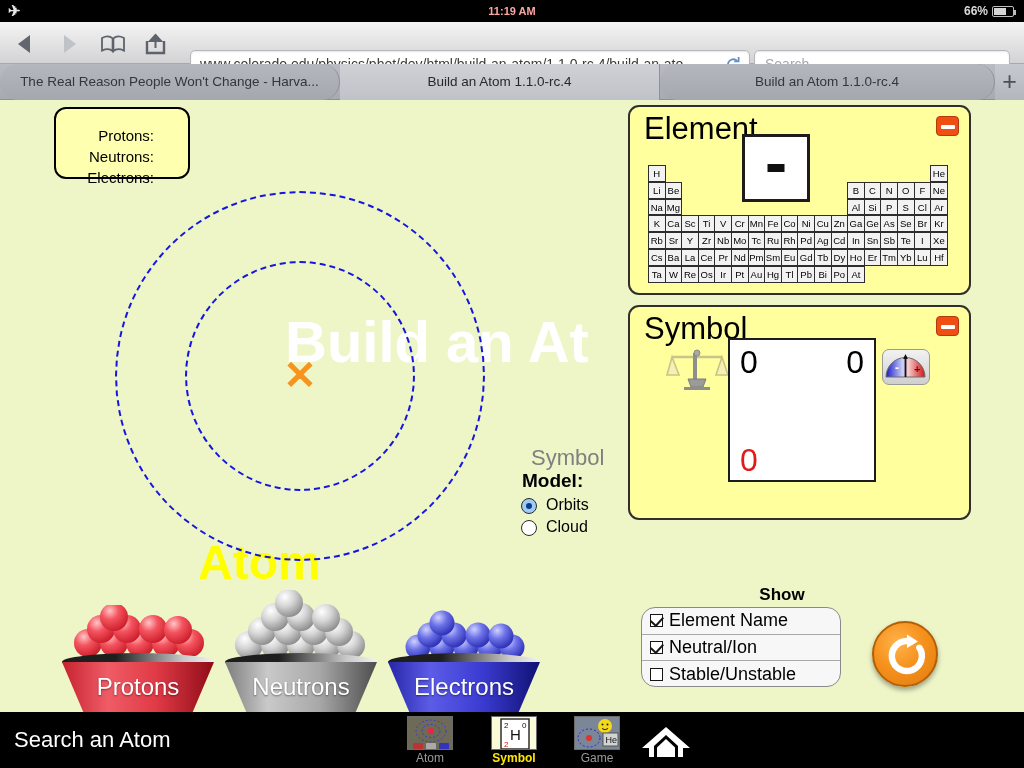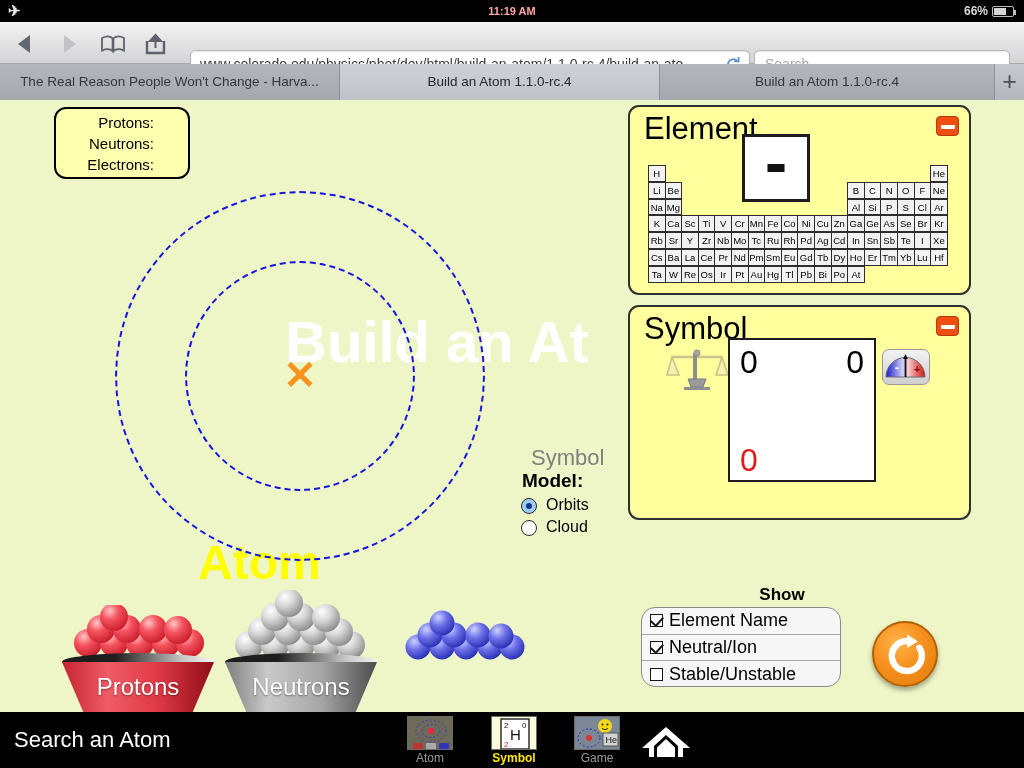--- a/index.html
+++ b/index.html
@@ -59,21 +59,21 @@
     position:absolute; left:0; top:64px; width:1024px; height:36px;
     background:linear-gradient(#b9bcc2,#a7aab1);
     border-bottom:1px solid #8e9199;
   }
   .tab{
     position:absolute; top:0; height:36px;
     font-size:13.5px; color:#33363b; text-align:center;
     line-height:36px; white-space:nowrap; overflow:hidden;
     border-right:1px solid #8e9199;
   }
-  .tab.inactive{ background:linear-gradient(#b4b7bd,#a4a7ae); }
+  .tab.inactive{ background:linear-gradient(#b4b7bd,#a4a7ae);border-radius:18px; }
   .tab.active{ background:linear-gradient(#cfd1d6,#bfc2c8); color:#25282d; }
   .tab1{ left:0px; width:340px; }
   .tab2{ left:340px; width:320px; }
   .tab3{ left:660px; width:335px; }
   .tab-close{
     position:absolute; left:672px; top:0; width:20px; height:36px;
     line-height:36px; text-align:center; font-size:14px; color:#7f838b;
   }
   .newtab{
     position:absolute; left:995px; top:0; width:29px; height:36px;
@@ -111,21 +111,21 @@
 
   
   .pne-box{
     position:absolute; left:54px; top:7px; width:136px; height:72px;
     background:#ffffb0; border:2px solid #000; border-radius:12px;
   }
   .pne-box .row{
     text-align:right; font-size:15px; color:#000;
     padding-right:34px; line-height:21px;
   }
-  .pne-box .row:first-child{ padding-top:3px; }
+  .pne-box .row:first-child{ padding-top:16px; }
 
   
   .float-symbol{
     position:absolute; left:531px; top:345px;
     font-size:22px; color:#7f7f7f;
   }
 
   
   .model-group{ position:absolute; left:512px; top:370px; }
   .model-title{ font-size:19px; font-weight:bold; color:#000;margin-left:10px; }
@@ -450,20 +450,25 @@
             <circle cx="54" cy="42" r="12.5" fill="url(#ge)"></circle>
           <circle cx="78" cy="42" r="12.5" fill="url(#ge)"></circle>
             <circle cx="102" cy="42" r="12.5" fill="url(#ge)"></circle>
           <circle cx="124" cy="42" r="12.5" fill="url(#ge)"></circle>
           <circle cx="42" cy="30" r="12.5" fill="url(#ge)"></circle>
             <circle cx="66" cy="30" r="12.5" fill="url(#ge)"></circle>
           <circle cx="90" cy="30" r="12.5" fill="url(#ge)"></circle>
             <circle cx="113" cy="31" r="12.5" fill="url(#ge)"></circle>
           <circle cx="54" cy="18" r="12.5" fill="url(#ge)"></circle>
         </svg>
+      </div>
+      <div class="bowl" style="top:48px">
+        <div class="rim"></div>
+        <div class="body" style="top:9px; background:linear-gradient(90deg,#2626a8 0%,#5c5ce8 28%,#3b3bd2 62%,#101072 100%);"></div>
+        <div class="lbl">Electrons</div>
       </div>
     </div>
 
     <div class="panel" id="panel-element">
       <div class="panel-title">Element</div>
       <div class="minbtn"></div>
       <div class="elembox">
         <div class="dash"></div>
       </div>
       <div class="ptable" id="ptable">

